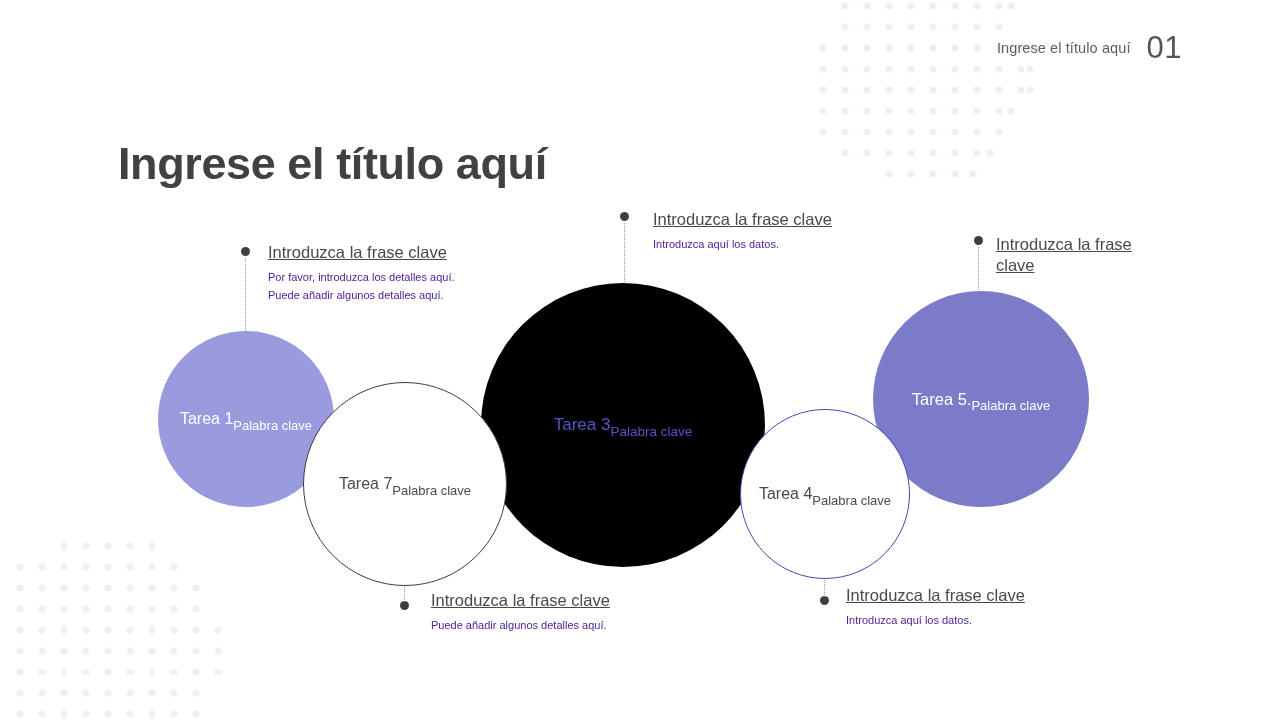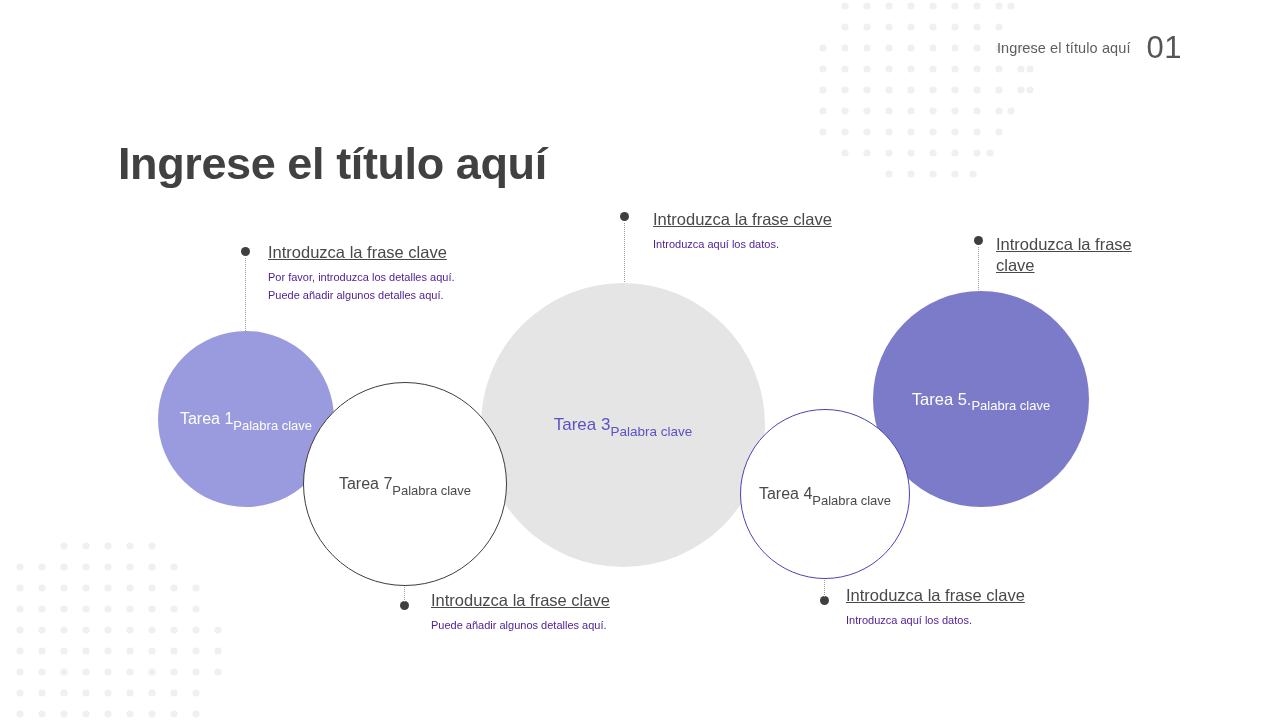--- a/index.html
+++ b/index.html
@@ -79,21 +79,21 @@
   #circle-1 {
     left: 158px; top: 331px; width: 176px; height: 176px;
     background: #9a9ade; color: #ffffff; z-index: 2;
   }
   #circle-2 {
     left: 303px; top: 382px; width: 204px; height: 204px;
     background: #ffffff; border: 1.6px solid #3d3d3d; color: #4a4a4a; z-index: 4;
   }
   #circle-3 {
     left: 481px; top: 283px; width: 284px; height: 284px;
-    background: #e5e5e5; color: #5b52c4; z-index: 1; text-align: right;
+    background: #000000; color: #5b52c4; z-index: 1; text-align: right;
   }
   #circle-3 .c-title { font-size: 17px; }
   #circle-3 .c-sub { font-size: 13.5px; }
   #circle-4 {
     left: 740px; top: 409px; width: 170px; height: 170px;
     background: #ffffff; border: 1.4px solid #4b43b5; color: #4a4a4a; z-index: 4;
   }
   #circle-5 {
     left: 873px; top: 291px; width: 216px; height: 216px;
     background: #7b7bc9; color: #ffffff; z-index: 3;

